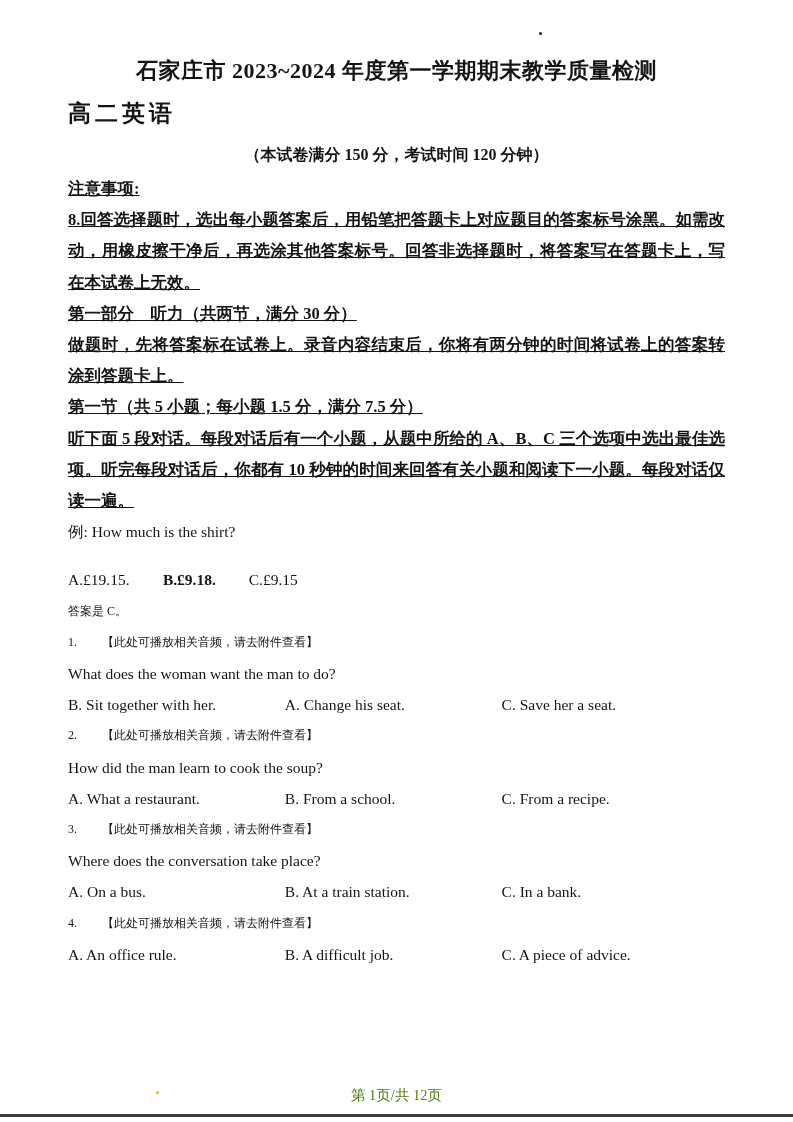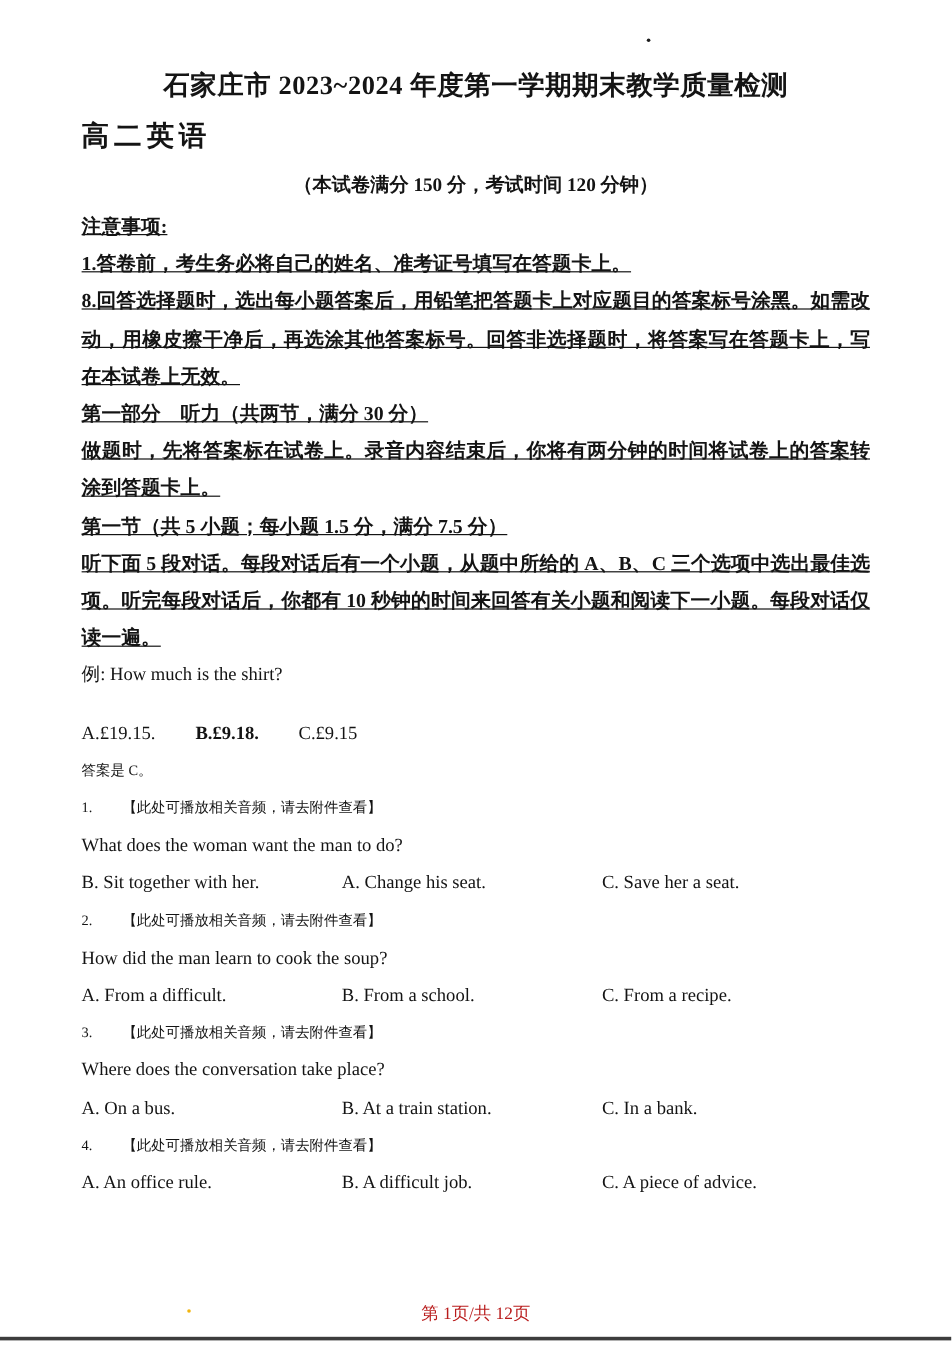--- a/index.html
+++ b/index.html
@@ -72,21 +72,21 @@
   .ex-opt-a { min-width: 91px; margin-top: 17px; }
   .ex-opt-b { min-width: 82px; font-weight: bold; }
   .footer {
     position: absolute;
     top: 1082px;
     left: 0;
     width: 100%;
     text-align: center;
     font-size: 14.5px;
     line-height: 26px;
-    color: #b91c1c;
+    color: #4d7c0f;
   }
   .bottom-rule {
     position: absolute;
     top: 1114px;
     left: 0;
     width: 100%;
     height: 3px;
     background: #3d3d3d;
   }
   .stray-dot {
@@ -114,21 +114,20 @@
 <div class="page">
   <span class="stray-dot"></span>
 
   <div class="content">
     <h1 class="doc-title">石家庄市 2023~2024 年度第一学期期末教学质量检测</h1>
     <div class="doc-subject">高二英语</div>
     <div class="exam-info">（本试卷满分 150 分，考试时间 120 分钟）</div>
 
     <div class="body-text">
       <p class="zh-bold">注意事项:</p>
-      <p class="zh-bold">1.答卷前，考生务必将自己的姓名、准考证号填写在答题卡上。</p>
       <p class="zh-bold">8.回答选择题时，选出每小题答案后，用铅笔把答题卡上对应题目的答案标号涂黑。如需改动，用橡皮擦干净后，再选涂其他答案标号。回答非选择题时，将答案写在答题卡上，写在本试卷上无效。</p>
 
       <p class="zh-bold">第一部分　听力（共两节，满分 30 分）</p>
       <p class="zh-bold">做题时，先将答案标在试卷上。录音内容结束后，你将有两分钟的时间将试卷上的答案转涂到答题卡上。</p>
       <p class="zh-bold">第一节（共 5 小题；每小题 1.5 分，满分 7.5 分）</p>
       <p class="zh-bold">听下面 5 段对话。每段对话后有一个小题，从题中所给的 A、B、C 三个选项中选出最佳选项。听完每段对话后，你都有 10 秒钟的时间来回答有关小题和阅读下一小题。每段对话仅读一遍。</p>
 
       <p class="en">例: How much is the shirt?</p>
       <div class="example-options">
         <span class="ex-opt ex-opt-a">A.£19.15.</span>
@@ -144,21 +143,21 @@
           <span class="opt">B. Sit together with her.</span>
           <span class="opt">A. Change his seat.</span>
           <span class="opt opt-c">C. Save her a seat.</span>
         </div>
       </div>
 
       <div>
         <p class="zh-reg"><span class="qnum">2.</span><span>【此处可播放相关音频，请去附件查看】</span></p>
         <p class="en">How did the man learn to cook the soup?</p>
         <div class="options-row">
-          <span class="opt">A. From a difficult.</span>
+          <span class="opt">A. What a restaurant.</span>
           <span class="opt">B. From a school.</span>
           <span class="opt opt-c">C. From a recipe.</span>
         </div>
       </div>
 
       <div>
         <p class="zh-reg"><span class="qnum">3.</span><span>【此处可播放相关音频，请去附件查看】</span></p>
         <p class="en">Where does the conversation take place?</p>
         <div class="options-row">
           <span class="opt">A. On a bus.</span>

